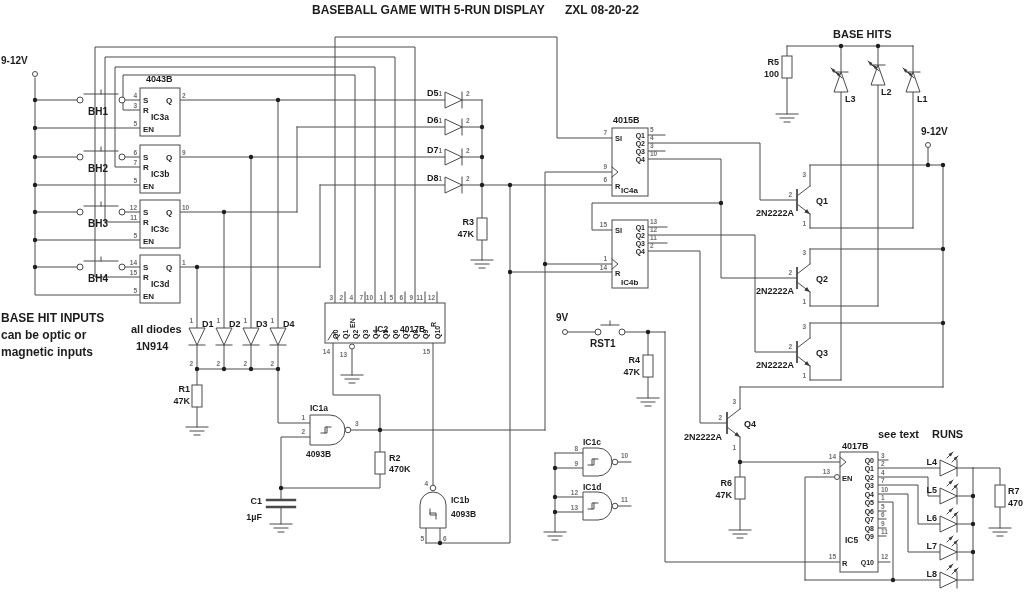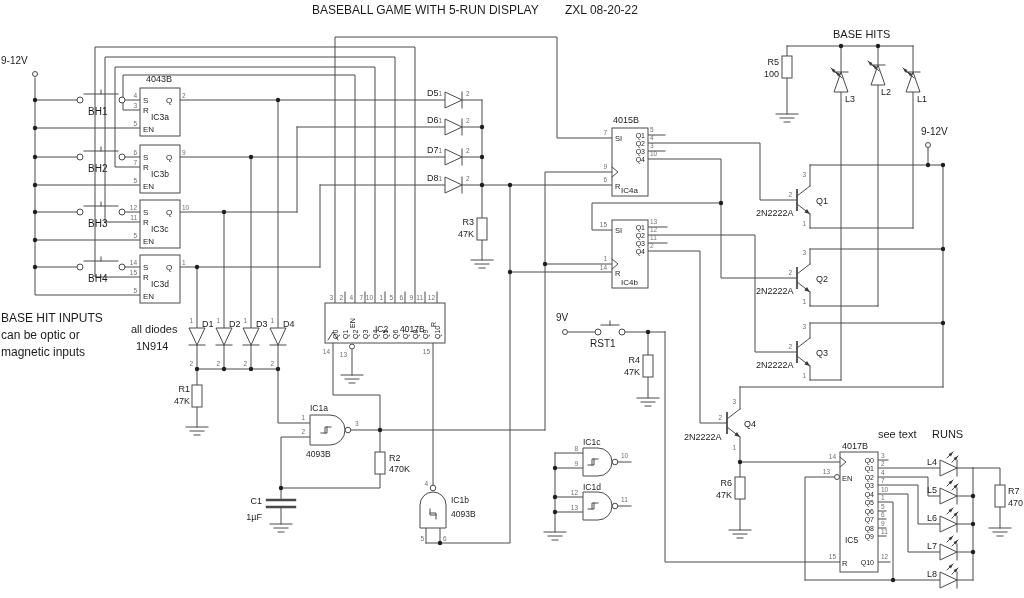--- a/index.html
+++ b/index.html
@@ -1,16 +1,16 @@
 <!DOCTYPE html>
 <html><head>
 <meta charset="utf-8">
 <style>
   html,body{margin:0;padding:0;background:#fff;}
-  .page{width:1024px;height:598px;position:relative;background:#fff;overflow:hidden;}
+  .page{width:1024px;height:598px;position:relative;background:#fff;overflow:hidden;font-weight:bold;}
   svg{display:block;}
   .w{stroke:#4a4a4a;stroke-width:1;fill:none;stroke-linecap:square;}
   .comp{stroke:#4a4a4a;stroke-width:1;fill:#fff;}
   .dot{fill:#1e1e1e;stroke:none;}
   .fl{fill:#3a3a3a;stroke:none;}
   text{font-family:"Liberation Sans","DejaVu Sans",sans-serif;fill:#1c1c1c;}
   .t12{font-size:12px;} .t11{font-size:11px;} .t10{font-size:10px;} .t9{font-size:9px;}
   .t85{font-size:8.5px;} .t8{font-size:8px;} .t75{font-size:7.5px;} .t7{font-size:7px;}
   .pn{font-size:6.5px;fill:#6f6f6f;}
   .e{text-anchor:end;}

